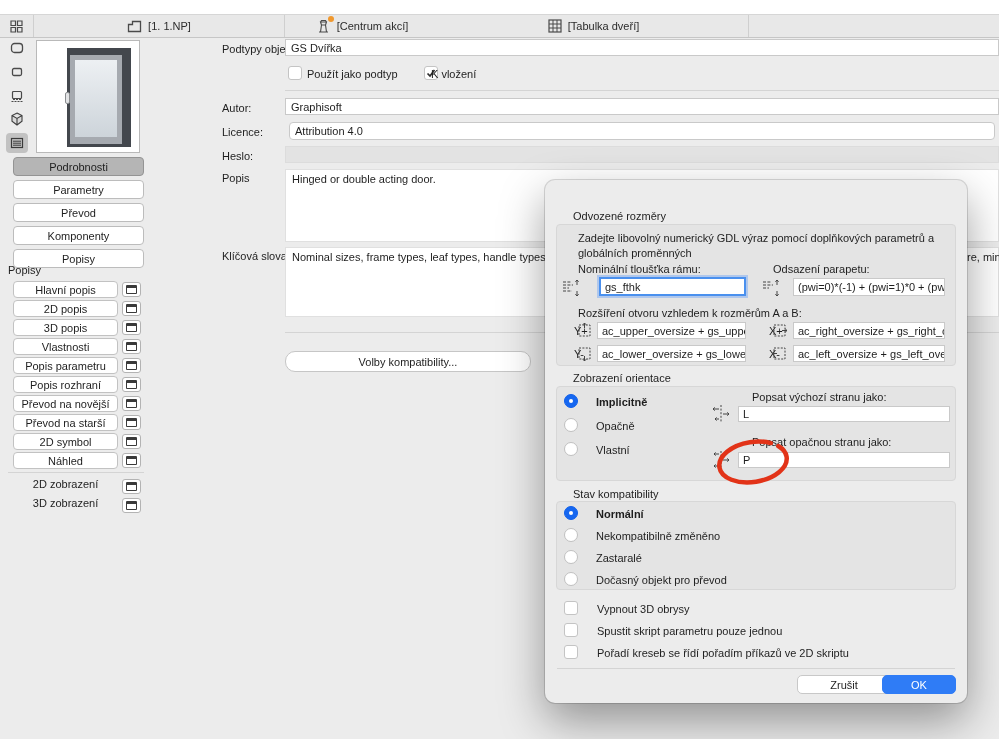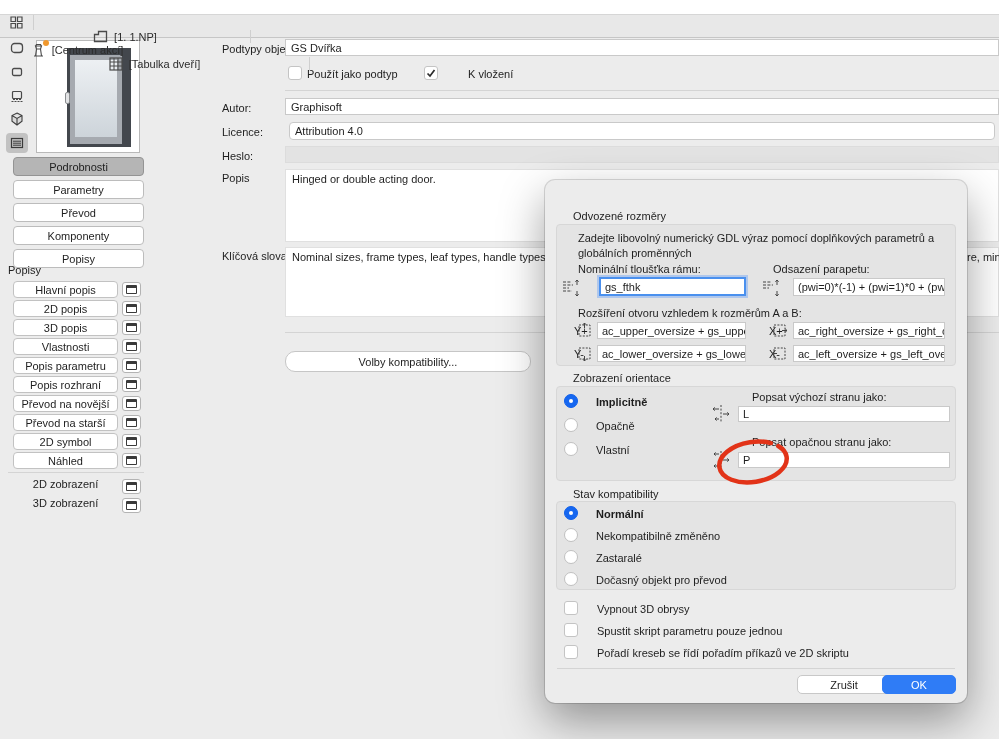--- a/index.html
+++ b/index.html
@@ -9,21 +9,21 @@
     font-family: "Liberation Sans", sans-serif;
     font-size: 11px;
     color: #1e1e1e;
     background: #fff;
     overflow: hidden;
   }
   .mainbg { position:absolute; left:0; top:38px; width:999px; height:701px; background:#ececec; }
 
   
   .tabbar { position:absolute; left:0; top:14px; width:999px; height:24px; background:#e8e8e8;
-            border-top:1px solid #d6d6d6; border-bottom:1px solid #c6c6c6; display:flex; z-index:2;flex-direction:column; }
+            border-top:1px solid #d6d6d6; border-bottom:1px solid #c6c6c6; display:flex; z-index:2; }
   .tabcell { height:100%; display:flex; align-items:center; justify-content:center; gap:6px;
              border-right:1px solid #cfcfcf; color:#2c2c2c; }
   .tab-active { background:#fff; }
   .tab-label { white-space:nowrap; }
 
   
   .stripicon { position:absolute; width:22px; height:20px; display:flex; align-items:center; justify-content:center; }
   .stripicon.sel { background:#c2c2c2; border-radius:4px; }
 
   
@@ -251,21 +251,21 @@
     <span>GS Dvířka</span>
   </div>
 
 <span class="cb" style="position:absolute;left:288px;top:66px"></span>
 <div class="flabel" style="left:307px;top:68px">Použít jako podtyp</div>
 <span class="cb" style="position:absolute;left:424px;top:66px">
   <svg width="12" height="12" viewBox="0 0 12 12" style="position:absolute;left:0;top:0">
       <path d="M2.5 6.5l2.5 2.5 4.5-6" fill="none" stroke="#2b2b2b" stroke-width="1.7"></path>
     </svg>
 </span>
-<div class="flabel" style="left:468px;top:68px">K vložení</div>
+<div class="flabel" style="left:431px;top:68px">K vložení</div>
 
 <div class="sep-v" style="left:285px;top:90px;width:714px"></div>
 
 <div class="flabel" style="left:222px;top:102px">Autor:</div>
 <div class="field" style="left:285px;top:98px;width:714px;height:17px">
     <span>Graphisoft</span>
   </div>
 
 <div class="flabel" style="left:222px;top:126px">Licence:</div>
 <div class="field combo" style="left:289px;top:122px;width:706px;height:18px">

